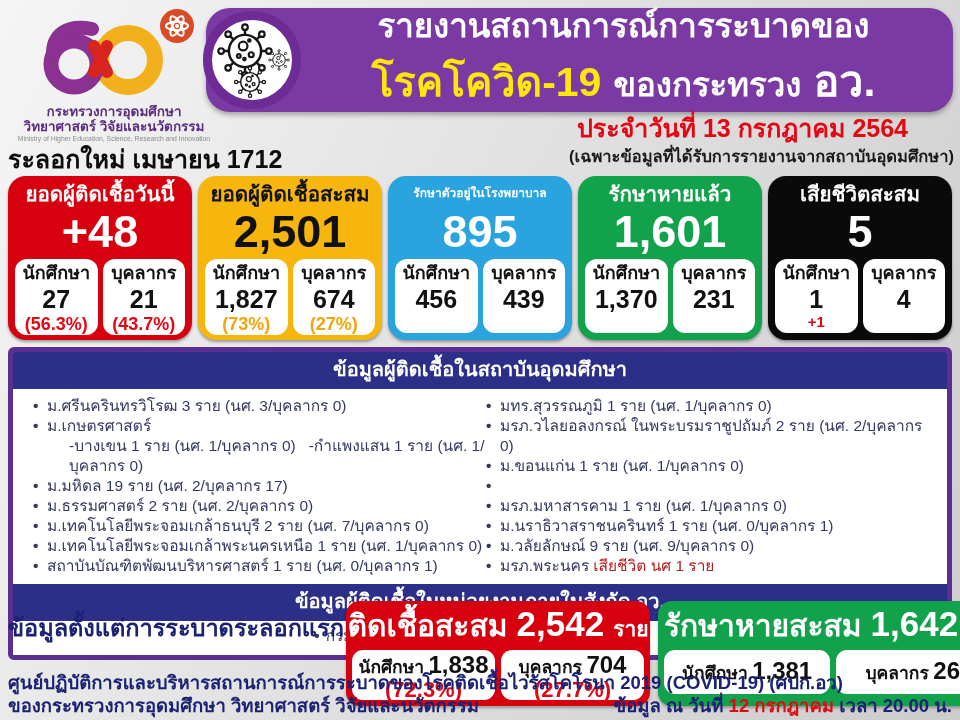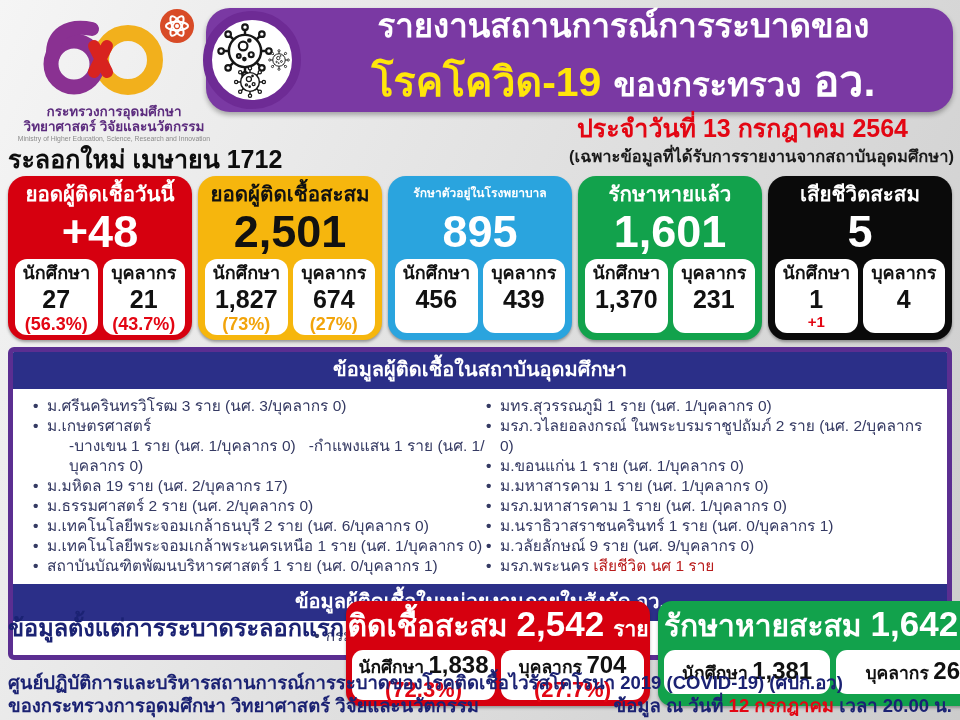--- a/index.html
+++ b/index.html
@@ -297,21 +297,21 @@
           <div class="bullet">
             <span class="dot">•</span>
             <span>ม.มหิดล 19 ราย (นศ. 2/บุคลากร 17)</span>
           </div>
           <div class="bullet">
             <span class="dot">•</span>
             <span>ม.ธรรมศาสตร์ 2 ราย (นศ. 2/บุคลากร 0)</span>
           </div>
           <div class="bullet">
             <span class="dot">•</span>
-            <span>ม.เทคโนโลยีพระจอมเกล้าธนบุรี  2 ราย (นศ. 6/บุคลากร 0)</span>
+            <span>ม.เทคโนโลยีพระจอมเกล้าธนบุรี  2 ราย (นศ. 7/บุคลากร 0)</span>
           </div>
           <div class="bullet">
             <span class="dot">•</span>
             <span>ม.เทคโนโลยีพระจอมเกล้าพระนครเหนือ  1 ราย (นศ. 1/บุคลากร 0)</span>
           </div>
           <div class="bullet">
             <span class="dot">•</span>
             <span>สถาบันบัณฑิตพัฒนบริหารศาสตร์ 1 ราย (นศ. 0/บุคลากร 1)</span>
           </div>
         </div>
@@ -323,21 +323,20 @@
           <div class="bullet">
             <span class="dot">•</span>
             <span>มรภ.วไลยอลงกรณ์ ในพระบรมราชูปถัมภ์  2 ราย (นศ. 2/บุคลากร 0)</span>
           </div>
           <div class="bullet">
             <span class="dot">•</span>
             <span>ม.ขอนแก่น 1 ราย (นศ. 1/บุคลากร 0)</span>
           </div>
           <div class="bullet">
             <span class="dot">•</span>
-            <span>ม.มหาสารคาม 1 ราย (นศ. 1/บุคลากร 0)</span>
           </div>
           <div class="bullet">
             <span class="dot">•</span>
             <span>มรภ.มหาสารคาม 1 ราย (นศ. 1/บุคลากร 0)</span>
           </div>
           <div class="bullet">
             <span class="dot">•</span>
             <span>ม.นราธิวาสราชนครินทร์  1 ราย (นศ. 0/บุคลากร 1)</span>
           </div>
           <div class="bullet">

